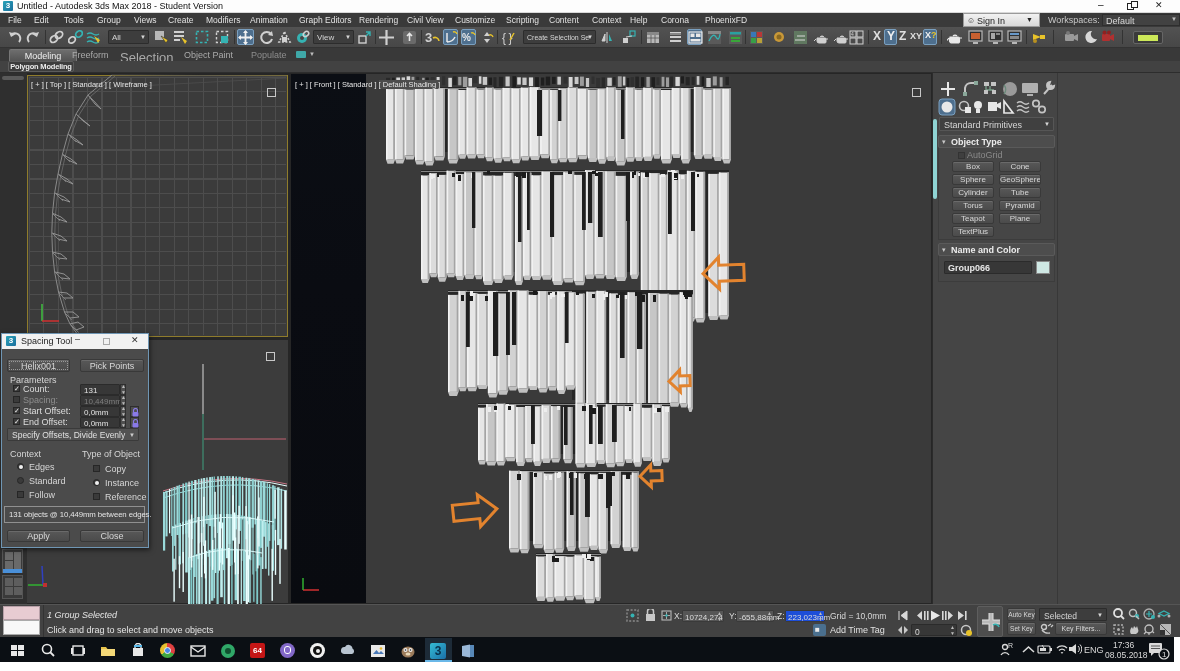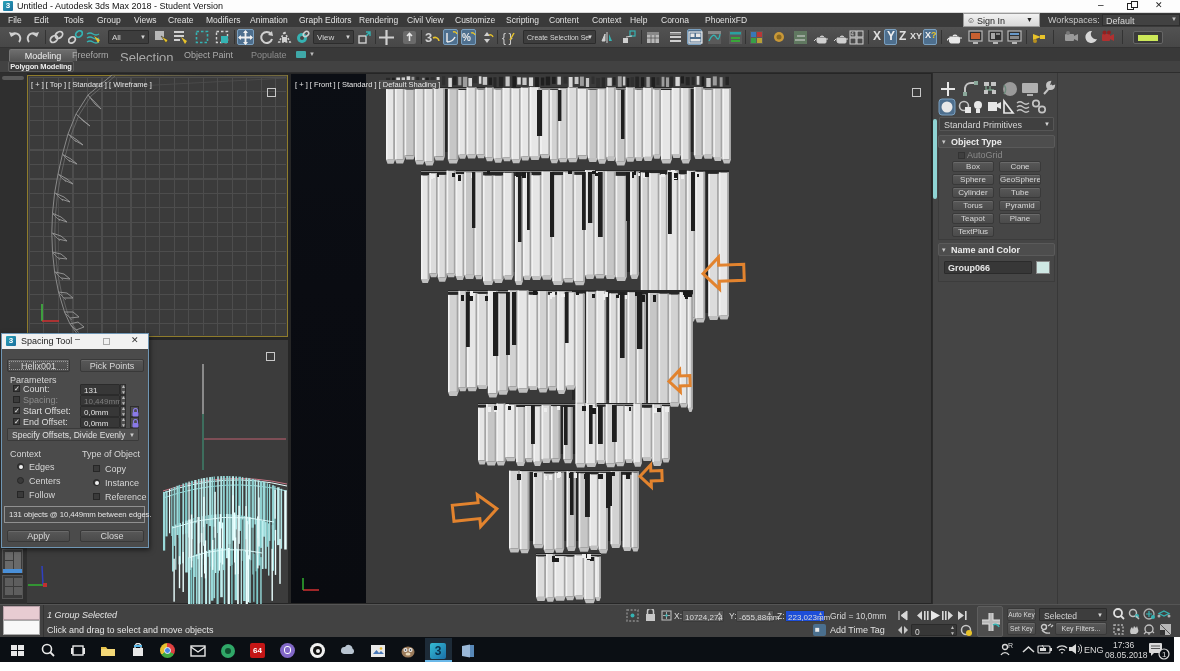--- a/index.html
+++ b/index.html
@@ -1341,21 +1341,21 @@
     </div>
     <div class="abs" style="left:5px;top:94px;width:132px;height:13px;background:#525252;border:1px solid #3a3a3a;border-radius:1px;">
       <span style="position:absolute;left:4px;top:1px;font-size:8.5px;color:#e0e0e0;">Specify Offsets, Divide Evenly</span>
       <span style="position:absolute;right:3px;top:3px;font-size:6px;color:#ccc;">▼</span>
     </div>
     <div class="t" style="left:8px;top:115px;font-size:9px;color:#d6d6d6;">Context</div>
     <div class="t" style="left:80px;top:115px;font-size:9px;color:#d6d6d6;">Type of Object</div>
     <div class="rad on" style="left:15px;top:129px;"></div>
     <div class="t" style="left:27px;top:128px;font-size:9px;color:#d6d6d6;">Edges</div>
     <div class="rad" style="left:15px;top:143px;"></div>
-    <div class="t" style="left:27px;top:142px;font-size:9px;color:#d6d6d6;">Centers</div>
+    <div class="t" style="left:27px;top:142px;font-size:9px;color:#d6d6d6;">Standard</div>
     <div class="chk" style="left:15px;top:157px;"></div>
     <div class="t" style="left:27px;top:156px;font-size:9px;color:#d6d6d6;">Follow</div>
     <div class="chk" style="left:91px;top:131px;"></div>
     <div class="t" style="left:103px;top:130px;font-size:9px;color:#d6d6d6;">Copy</div>
     <div class="rad on" style="left:91px;top:145px;"></div>
     <div class="t" style="left:103px;top:144px;font-size:9px;color:#d6d6d6;">Instance</div>
     <div class="chk" style="left:91px;top:159px;"></div>
     <div class="t" style="left:103px;top:158px;font-size:9px;color:#d6d6d6;">Reference</div>
     <div class="abs" style="left:2px;top:172px;width:141px;height:17px;background:#4b4b4b;border:1px solid #909090;">
       <span style="position:absolute;left:4px;top:3px;font-size:7.8px;color:#e4e4e4;white-space:nowrap;letter-spacing:-0.1px;">131 objects @ 10,449mm  between edges.</span>

